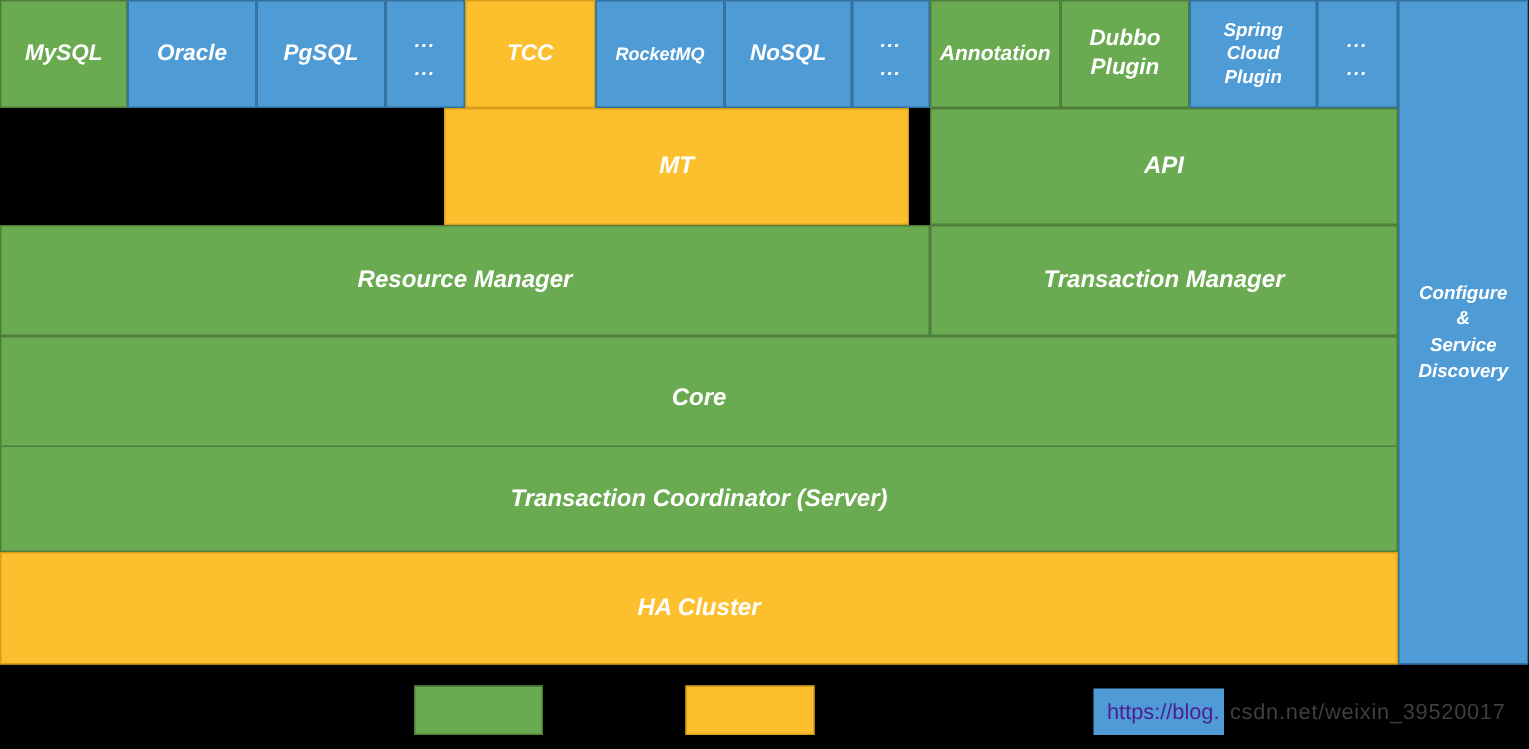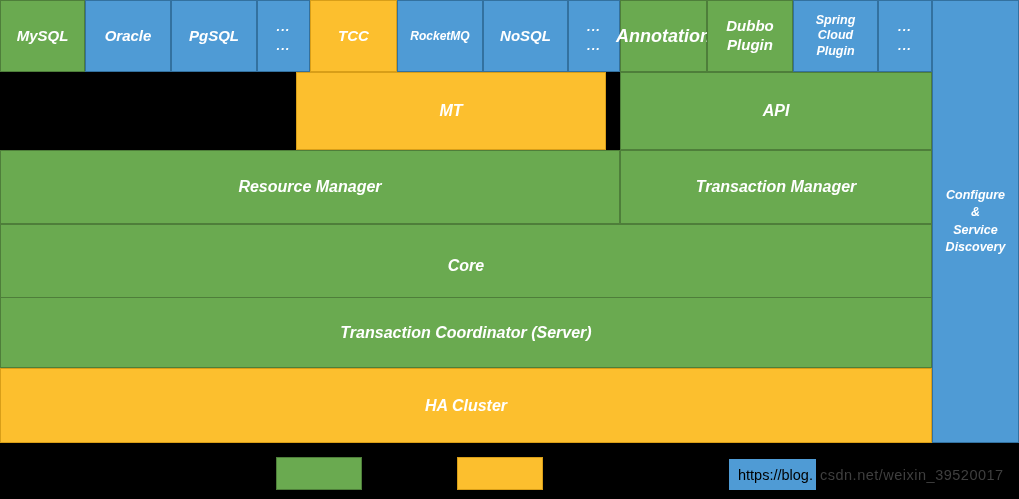--- a/index.html
+++ b/index.html
@@ -20,21 +20,21 @@
   
   .r1{top:0;height:72px;font-size:15px;}
   .c-mysql{left:0;width:85px;}
   .c-oracle{left:85px;width:86px;}
   .c-pgsql{left:171px;width:86px;}
   .c-dots1{left:257px;width:53px;}
   .c-tcc{left:310px;width:87px;}
   .c-rocketmq{left:397px;width:86px;font-size:12px;}
   .c-nosql{left:483px;width:85px;text-align:center;}
   .c-dots2{left:568px;width:52px;}
-  .c-annotation{left:620px;width:87px;font-size:18px;}
+  .c-annotation{left:620px;width:87px;font-size:14px;}
   .c-dubbo{left:707px;width:86px;font-size:15px;padding:0 14px;}
   .c-springcloud{left:793px;width:85px;font-size:12.5px;padding:0 16px;}
   .c-dots3{left:878px;width:54px;}
   .dots{font-size:13px;letter-spacing:1px;line-height:1.5;}
 
   
   .row-label{font-size:16px;}
   .c-at {left:0;top:72px;width:310px;height:78px;}
   .c-mt {left:296px;top:72px;width:310px;height:78px;}
   .c-api{left:620px;top:72px;width:312px;height:78px;}
@@ -45,21 +45,21 @@
   .c-ha {left:0;top:368px;width:932px;height:75px;}
 
   
   .c-side{left:932px;top:0;width:87px;height:443px;font-size:12.5px;line-height:1.4;}
 
   
   .swatch{position:absolute;box-sizing:border-box;}
   .sw-green{left:276px;top:457px;width:86px;height:33px;background:var(--green);border:1px solid var(--green-border);}
   .sw-orange{left:457px;top:457px;width:86px;height:33px;background:var(--orange);border:1px solid var(--orange-border);}
   .watermark{position:absolute;left:729px;top:459px;height:31px;display:flex;align-items:center;}
-  .wm-chip{background:var(--blue);color:#000000;font-size:14.5px;height:31px;display:flex;align-items:center;
+  .wm-chip{background:var(--blue);color:#4c1d95;font-size:14.5px;height:31px;display:flex;align-items:center;
            padding:0 3px 0 9px;box-sizing:border-box;}
   .wm-rest{color:#3f3f3f;font-size:14.5px;margin-left:4px;letter-spacing:0.5px;}
 </style>
 </head>
 <body>
 
 <div class="stage">
 
   <div class="cell green r1 c-mysql">MySQL</div>
   <div class="cell blue r1 c-oracle">Oracle</div>

